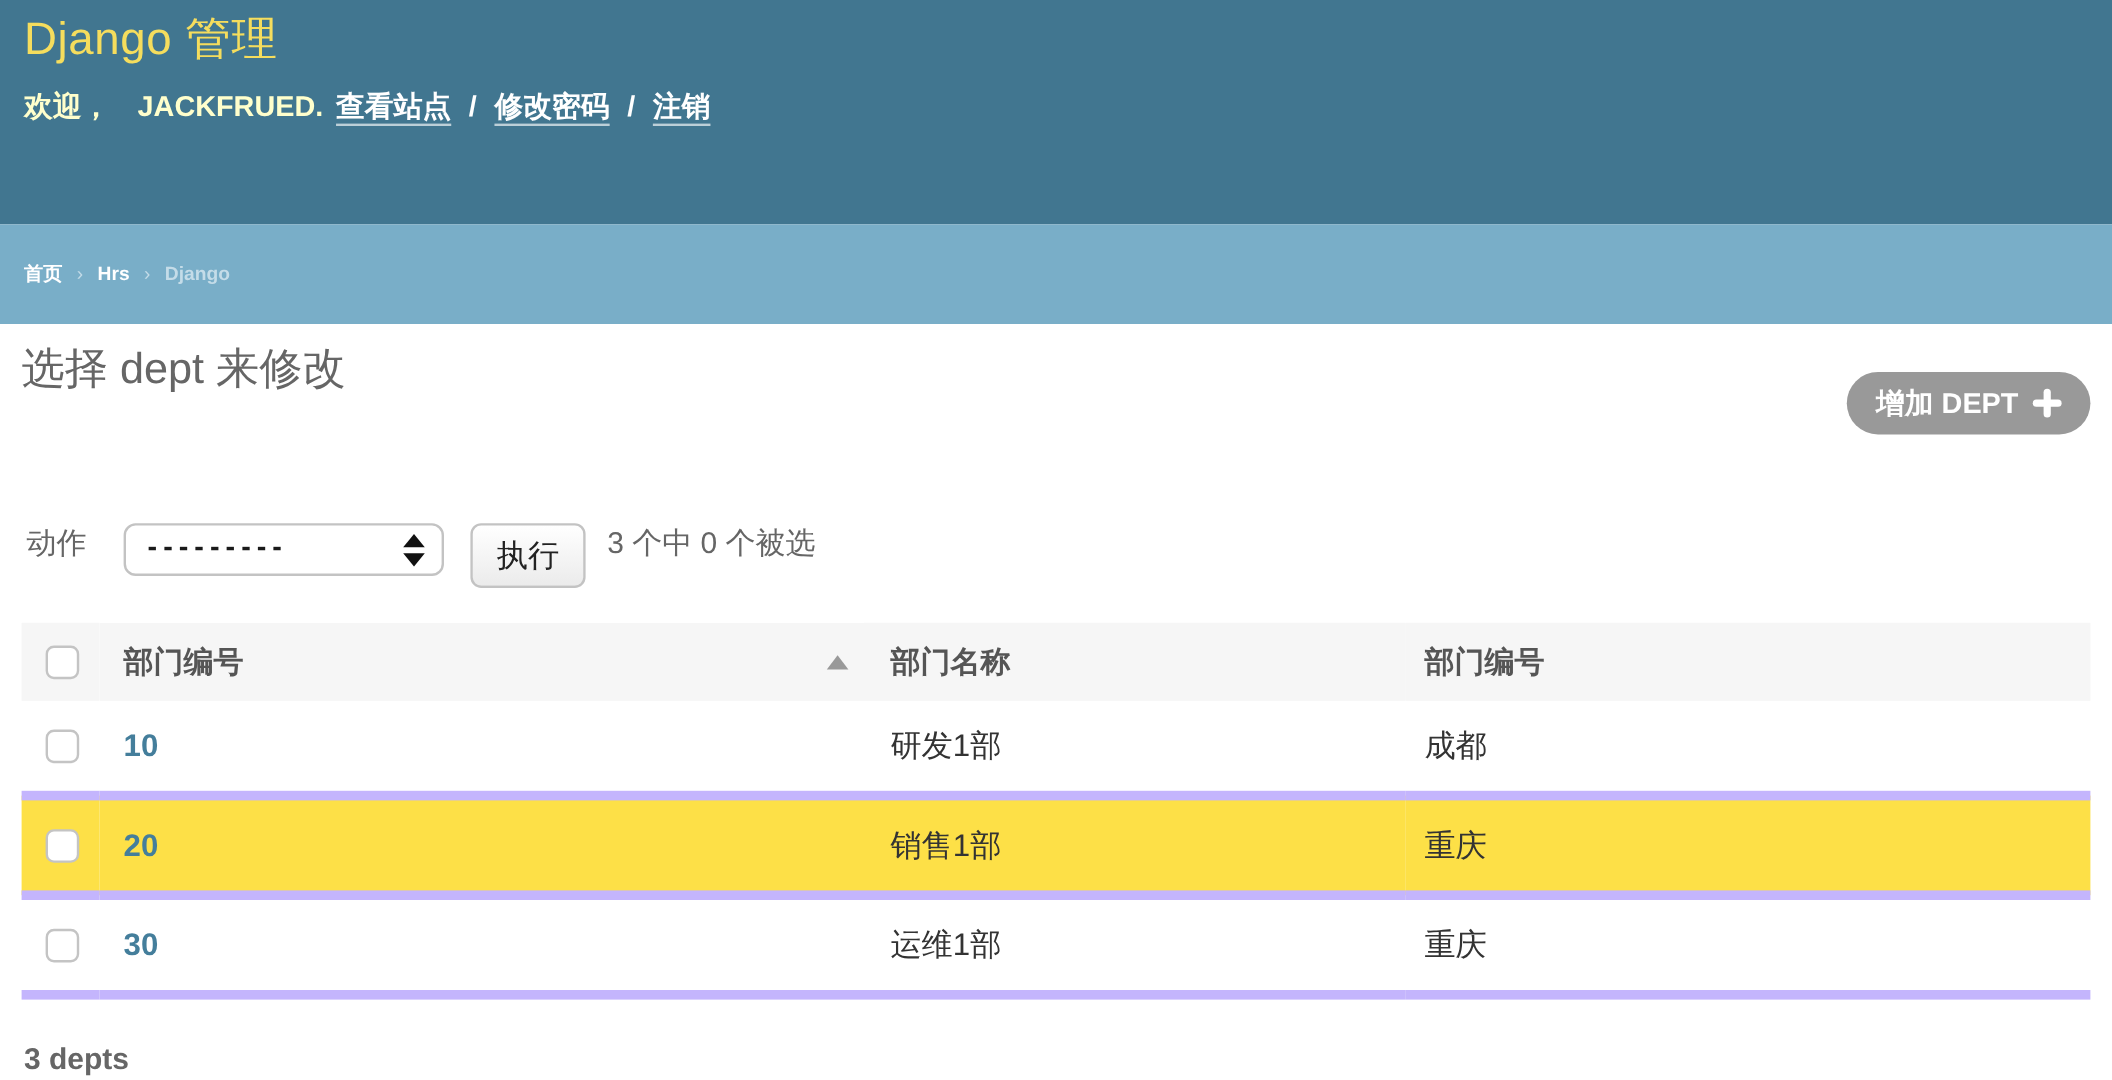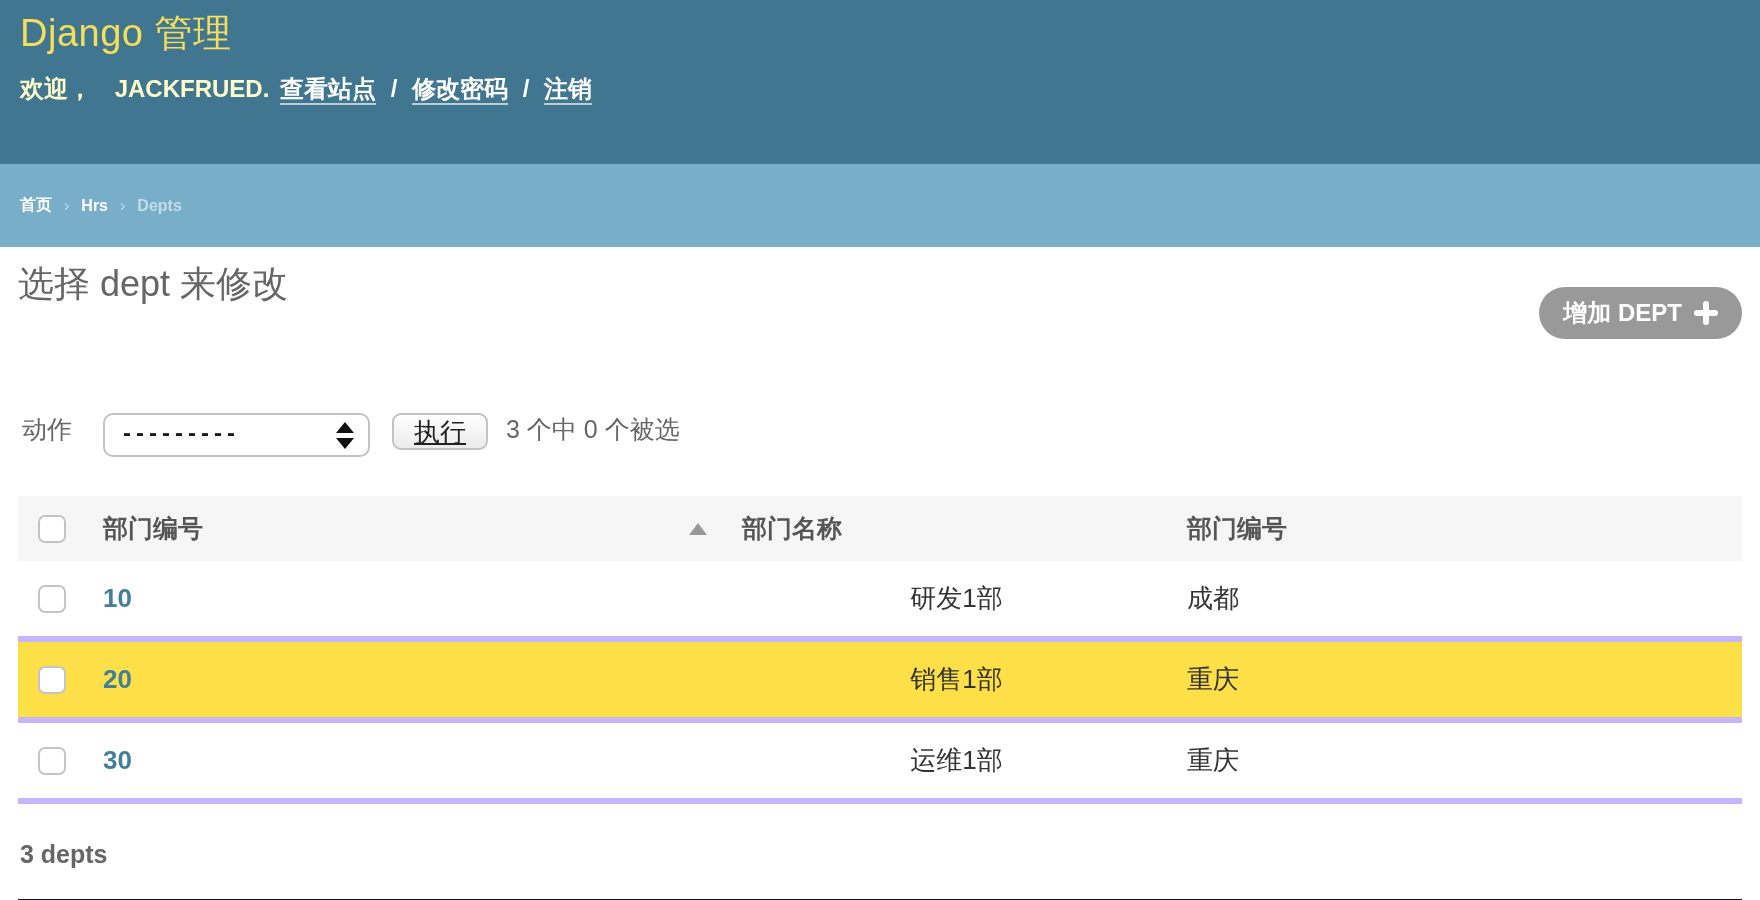--- a/index.html
+++ b/index.html
@@ -5,21 +5,21 @@
   * { box-sizing: border-box; }
   html, body { margin: 0; padding: 0; }
   body {
     width: 1760px; height: 900px; overflow: hidden;
     background: #fff;
     font-family: "Liberation Sans", "DejaVu Sans", sans-serif;
   }
 
   
   .hdr {
-    height: 164px; background: #417690;
+    height: 187px; background: #417690;
     padding: 10px 20px 0 20px;
   }
   .site-title {
     margin: 0; font-size: 38px; font-weight: 400;
     color: #f5dd5d; line-height: 1.25; letter-spacing: .5px;
   }
   .user-tools {
     margin-top: 15px; font-size: 24px; font-weight: 700;
     color: #ffffcc;
   }
@@ -87,24 +87,24 @@
   .sel-arrows { display: flex; flex-direction: column; gap: 5px; align-items: center; }
   .sel-arrows .up {
     width: 0; height: 0; border-left: 9px solid transparent;
     border-right: 9px solid transparent; border-bottom: 11px solid #111;
   }
   .sel-arrows .down {
     width: 0; height: 0; border-left: 9px solid transparent;
     border-right: 9px solid transparent; border-top: 11px solid #111;
   }
   .go-btn {
-    margin-left: 22px; height: 37px; padding: 0 20px;
+    margin-left: 22px; height: 54px; padding: 0 20px;
     background: linear-gradient(#ffffff, #ebebeb);
     border: 2px solid #c3c3c3; border-radius: 9px;
-    font-size: 26px; color: #222; font-family: inherit; cursor: pointer; text-decoration: underline;
+    font-size: 26px; color: #222; font-family: inherit; cursor: pointer;
   }
   .sel-count { margin-left: 18px; font-size: 25px; color: #666; }
 
   
   table.results {
     margin-top: 39px; width: 100%;
     border-collapse: collapse;
   }
   table.results thead th {
     background: #f6f6f6; text-align: left;
@@ -117,24 +117,24 @@
   th.col-loc  { padding-left: 16px !important; }
   th.sorted { background: #e8e8e8; }
   .sort-asc {
     position: absolute; right: 13px; top: 50%; margin-top: -6px;
     width: 0; height: 0;
     border-left: 9px solid transparent; border-right: 9px solid transparent;
     border-bottom: 12px solid #999;
   }
   table.results tbody td {
     font-size: 26px; color: #333; padding: 20px 0; height: 72px;
-    border-bottom: 6px solid #c4b5fd;
+    border-bottom: 8px solid #c4b5fd;
   }
   table.results tbody td.cell-no { padding-left: 20px; }
-  table.results tbody td.cell-name { padding-left: 22px; text-align: center; }
+  table.results tbody td.cell-name { padding-left: 22px; }
   table.results tbody td.cell-loc { padding-left: 16px; }
   table.results tbody tr.row-alt { background: #fde047; }
   td.cell-no a {
     color: #447e9b; font-weight: 700; text-decoration: none; cursor: pointer;
   }
   .cbox {
     appearance: none; -webkit-appearance: none;
     width: 28px; height: 28px; margin: 0;
     border: 2px solid #c4c4c4; border-radius: 7px;
     background: #fff; cursor: pointer; display: block;
@@ -161,21 +161,21 @@
     <span class="sep">/</span>
     <a>注销</a>
   </div>
 </div>
 
 <div class="breadcrumbs">
   <a>首页</a>
   <span class="crumb-sep">›</span>
   <a>Hrs</a>
   <span class="crumb-sep">›</span>
-  <span>Depts</span>
+  <span>Django</span>
 </div>
 
 <div class="content">
 
   <div class="title-row">
     <h2 class="page-title">选择 dept 来修改</h2>
     <button class="add-btn">
       <span>增加 DEPT</span>
       <span class="plus-ico"></span>
     </button>

